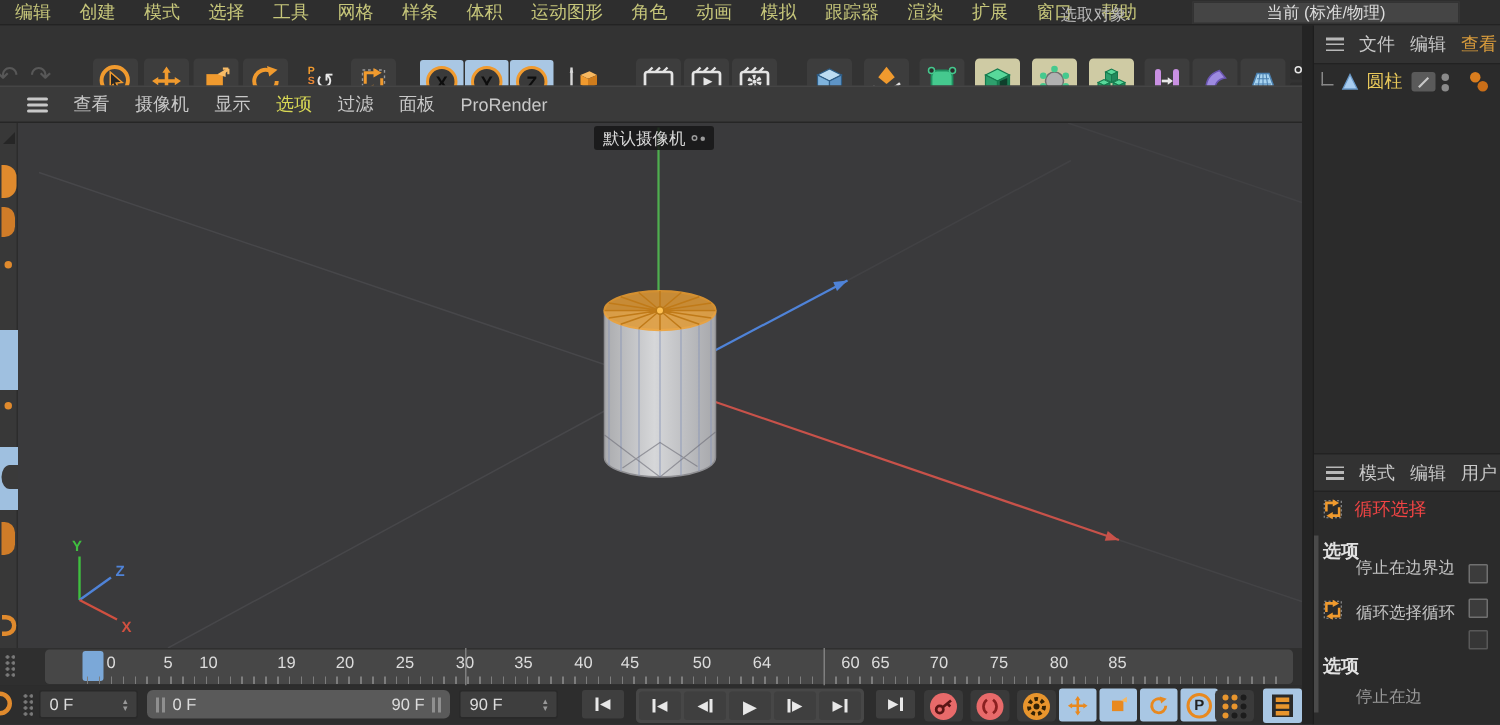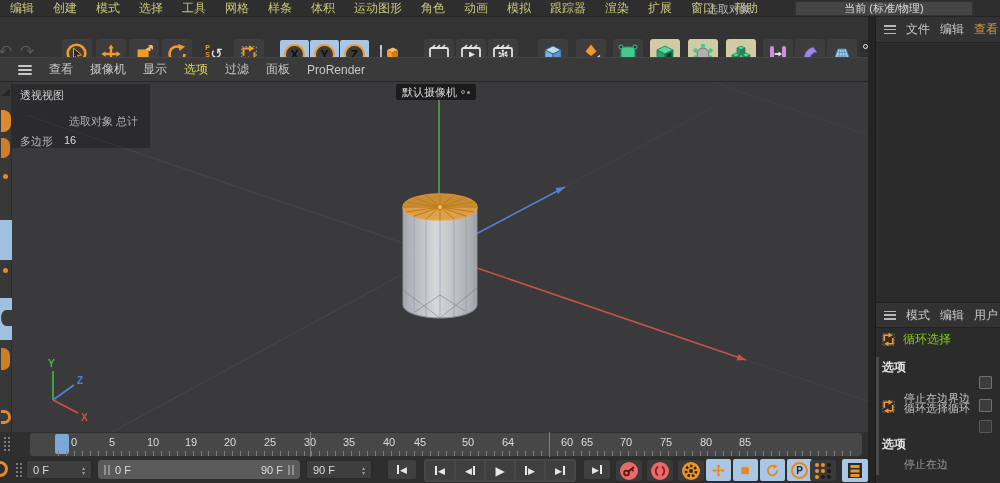--- a/index.html
+++ b/index.html
@@ -369,44 +369,37 @@
     <g font-family="Liberation Sans, DejaVu Sans, sans-serif" font-size="10" font-weight="bold">
       <line x1="41" y1="318" x2="41" y2="289" stroke="#3fbf3f" stroke-width="1.6"></line>
       <line x1="41" y1="318" x2="62" y2="303" stroke="#4f83d8" stroke-width="1.6"></line>
       <line x1="41" y1="318" x2="66" y2="331" stroke="#d05040" stroke-width="1.6"></line>
       <text x="36" y="285" fill="#3fbf3f">Y</text>
       <text x="65" y="302" fill="#4f83d8">Z</text>
       <text x="69" y="339" fill="#d05040">X</text>
     </g>
   </svg>
 
-  <div id="hud">
-    <div class="r1">透视视图</div>
-    <div class="r2">选取对象 总计</div>
-    <div class="r3">
-      <span>多边形</span><b>16</b>
-    </div>
-  </div>
 
   <div id="cam-pill">
     <span>默认摄像机</span>
     <span class="camdots">
         <i></i>
         <i></i>
       </span>
   </div>
 </div>
 
 <div id="ruler">
   <div class="gripdots" style="left:3px;top:4px"></div>
   <div class="track"></div>
   <div id="playhead"></div>
   <span class="tick" style="left:74px">0</span>
   <span class="tick" style="left:112px">5</span>
-  <span class="tick" style="left:153px">10</span>
+  <span class="tick" style="left:139px">10</span>
   <span class="tick" style="left:191px">19</span>
   <span class="tick" style="left:230px">20</span>
   <span class="tick" style="left:270px">25</span>
   <span class="tick" style="left:310px">30</span>
   <span class="tick" style="left:349px">35</span>
   <span class="tick" style="left:389px">40</span>
   <span class="tick" style="left:420px">45</span>
   <span class="tick" style="left:468px">50</span>
   <span class="tick" style="left:508px">64</span>
   <span class="tick" style="left:567px">60</span>
@@ -565,46 +558,66 @@
     <div class="hamb2">
         <i></i>
         <i></i>
         <i></i>
       </div>
     <span class="mi">文件</span>
     <span class="mi">编辑</span>
     <span class="mi" style="color:#d79b3c">查看</span>
   </div>
 
+  <div id="obj-row">
+    <div style="width:8px;height:9px;border-left:1px solid #888;border-bottom:1px solid #888;margin-bottom:5px"></div>
+    <svg width="14" height="13" viewBox="0 0 16 14">
+      <path d="M8 1.5 L13.5 12.5 H2.5 Z" fill="#a8cdf0" stroke="#6898c8" stroke-width="1"></path>
+    </svg>
+    <span style="color:#e8c85a;font-size:12px">圆柱</span>
+    <div style="width:16px;height:13px;background:#5a5a5a;border-radius:2px;display:flex;align-items:center;justify-content:center;margin-left:2px">
+      <svg width="9" height="9" viewBox="0 0 10 10">
+          <path d="M1 9 L8 2" stroke="#c8c8c8" stroke-width="1.6"></path>
+        </svg>
+    </div>
+    <div style="display:flex;flex-direction:column;gap:2px">
+      <i style="width:5px;height:5px;background:#8a8a8a;border-radius:50%"></i>
+      <i style="width:5px;height:5px;background:#8a8a8a;border-radius:50%"></i>
+    </div>
+    <div style="margin-left:auto;margin-right:8px;position:relative;width:12px;height:14px">
+      <i style="position:absolute;left:0;top:0;width:7px;height:7px;background:#d97d1e;border-radius:50%"></i>
+      <i style="position:absolute;left:5px;top:6px;width:7px;height:7px;background:#c96e18;border-radius:50%"></i>
+    </div>
+  </div>
 
   <div class="rp-header abs" style="left:0;top:285px;width:124px;border-top:1px solid #222">
     <div class="hamb2">
         <i></i>
         <i></i>
         <i></i>
       </div>
     <span class="mi">模式</span>
     <span class="mi">编辑</span>
     <span class="mi">用户</span>
   </div>
 
   <div class="abs" style="left:4px;top:314px;display:flex;align-items:center;gap:6px">
     <svg width="17" height="17" viewBox="0 0 24 24">
       <rect x="4" y="4" width="16" height="16" fill="none" stroke="#9a9a9a" stroke-width="1" stroke-dasharray="2 2"></rect>
       <path d="M6 14 V6 H13" fill="none" stroke="#f09a2e" stroke-width="2.4"></path>
       <path d="M12 2.5 L18 6 L12 9.5 Z" fill="#f09a2e"></path>
       <path d="M18 10 V18 H11" fill="none" stroke="#f09a2e" stroke-width="2.4"></path>
       <path d="M12 14.5 L6 18 L12 21.5 Z" fill="#f09a2e"></path>
     </svg>
-    <span style="color:#84cc16;font-size:12px">循环选择</span>
+    <span style="color:#ef4444;font-size:12px">循环选择</span>
   </div>
 
   <div class="sect" style="top:342px">选项</div>
 
-  <span class="attr-label" style="top:374px">停止在边界边</span>
+  <span class="attr-label" style="top:354px">停止在边界边</span>
   <div class="checkbox" style="left:103px;top:359px"></div>
 
   <svg class="abs" style="left:4px;top:381px" width="17" height="17" viewBox="0 0 24 24">
     <rect x="4" y="4" width="16" height="16" fill="none" stroke="#9a9a9a" stroke-width="1" stroke-dasharray="2 2"></rect>
     <path d="M6 14 V6 H13" fill="none" stroke="#f09a2e" stroke-width="2.4"></path>
     <path d="M12 2.5 L18 6 L12 9.5 Z" fill="#f09a2e"></path>
     <path d="M18 10 V18 H11" fill="none" stroke="#f09a2e" stroke-width="2.4"></path>
     <path d="M12 14.5 L6 18 L12 21.5 Z" fill="#f09a2e"></path>
   </svg>
   <span class="attr-label" style="top:384px">循环选择循环</span>

